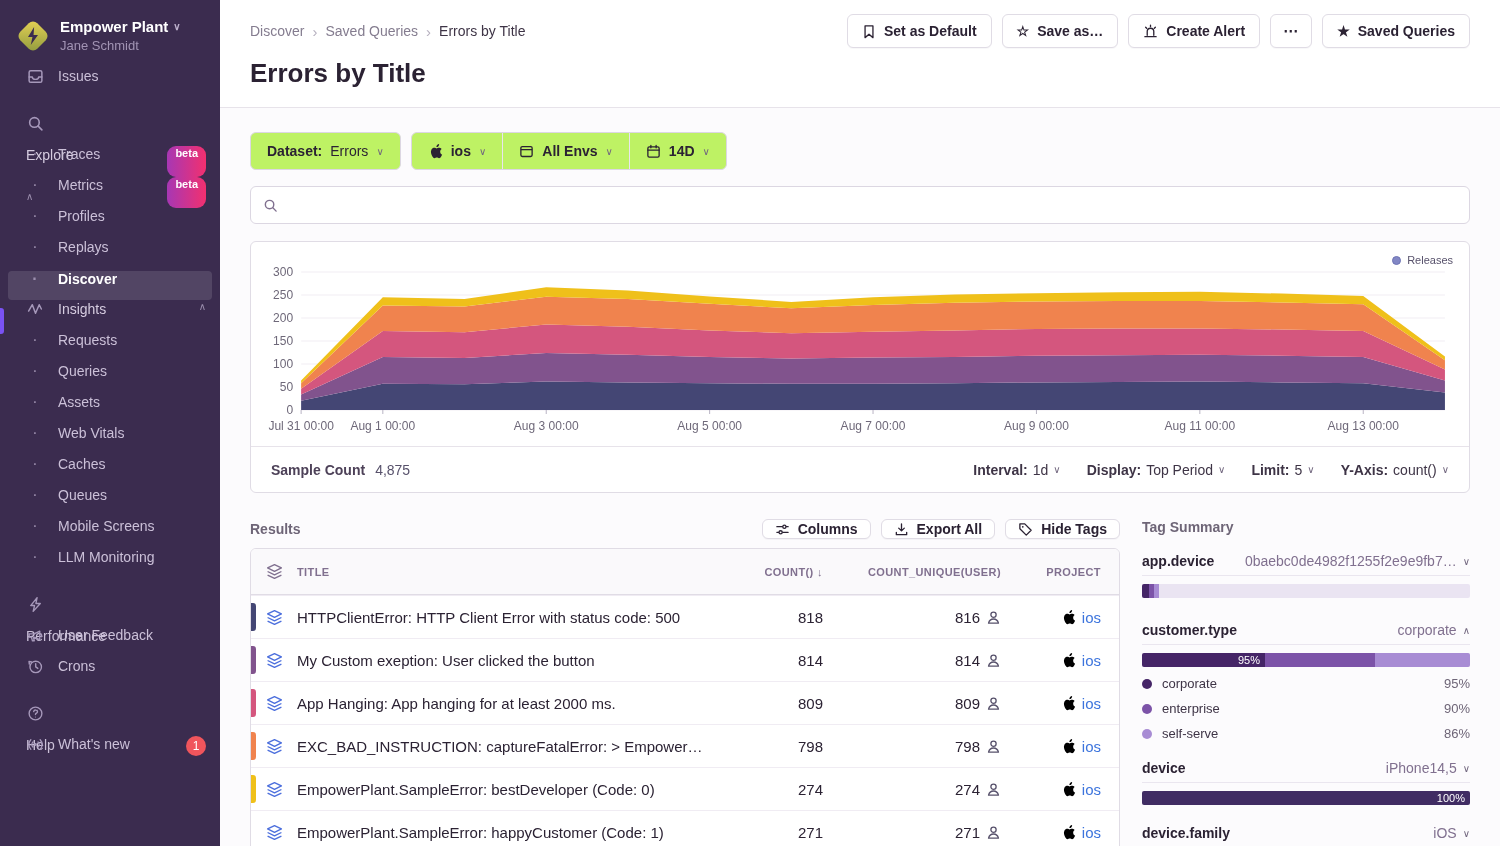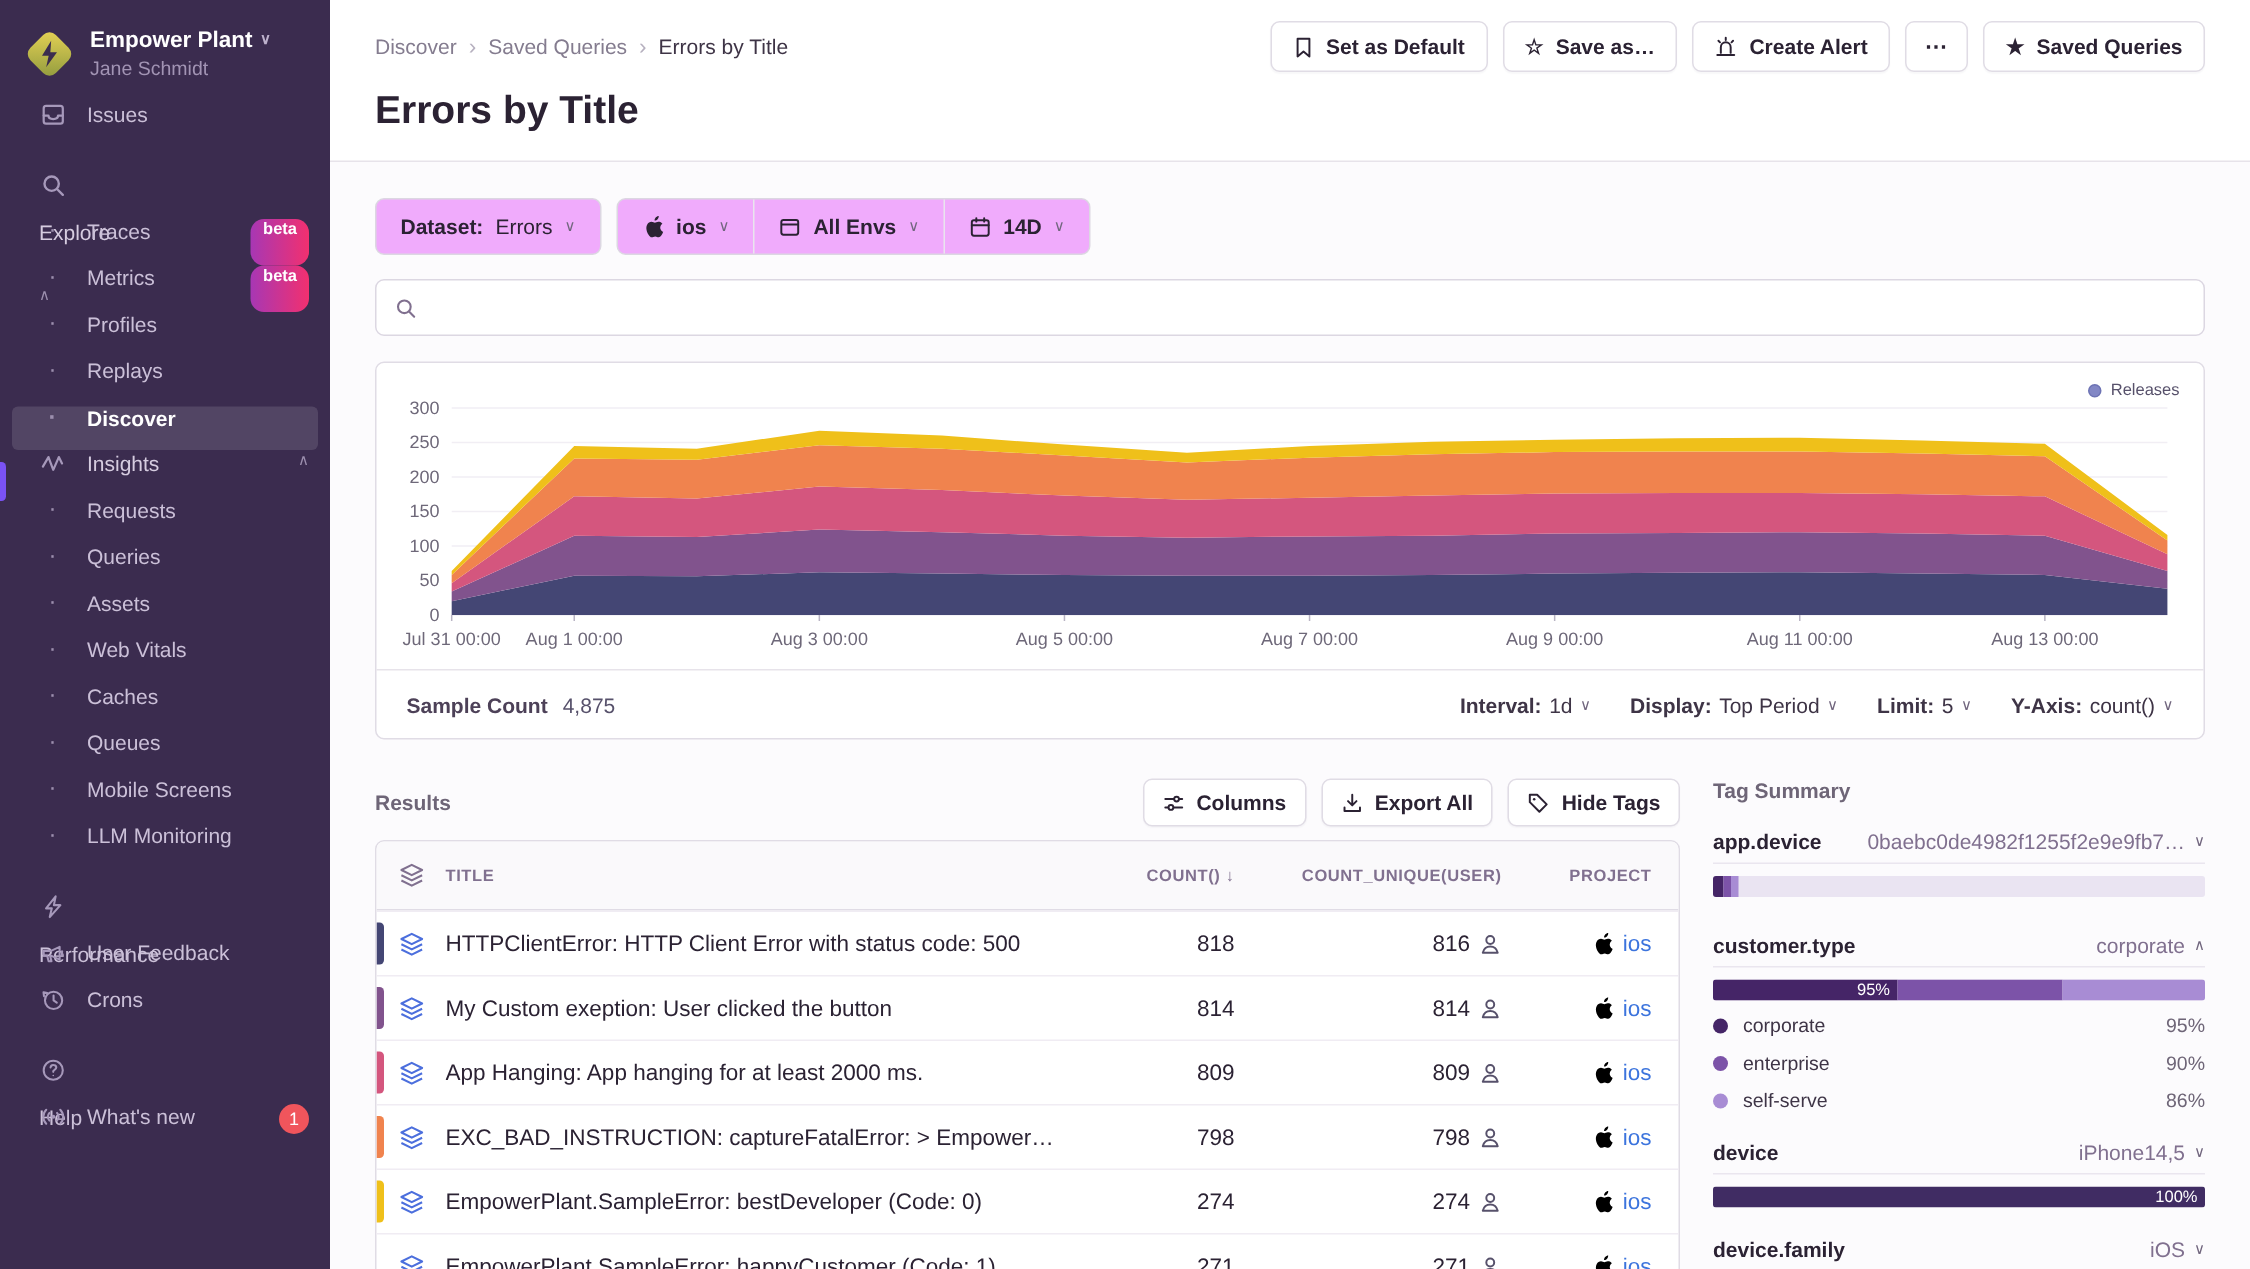--- a/index.html
+++ b/index.html
@@ -43,21 +43,21 @@
   .crumb-sep { color:#b6b0bf; font-size:15px; }
   .header-buttons { display:flex; gap:10px; align-items:center; }
   .btn { display:inline-flex; align-items:center; gap:8px; background:#fff; border:1px solid #e0dce5; border-radius:6px; height:34px; padding:0 14px; font-size:14px; font-weight:bold; color:#2b2233; cursor:pointer; font-family:inherit; box-shadow:0 1px 1px rgba(40,30,60,0.03); }
   .btn .bicon { display:flex; color:#2b2233; }
   .btn.icon-only { padding:0 12px; font-size:15px; letter-spacing:1px; }
   .page-title { font-size:26px; font-weight:bold; color:#2b2233; margin-top:10px; }
 
   .content { flex:1; padding:0 30px; overflow:hidden; }
 
   .filter-row { margin-top:24px; display:flex; gap:10px; }
-  .pill { display:flex; align-items:center; background:#f0abfc; border:1px solid #dcd7e2; border-radius:6px; height:38px; font-size:14px; }
+  .pill { display:flex; align-items:center; background:#bef264; border:1px solid #dcd7e2; border-radius:6px; height:38px; font-size:14px; }
   .pill .seg { display:flex; align-items:center; gap:8px; padding:0 16px; height:100%; cursor:pointer; }
   .pill .seg + .seg { border-left:1px solid #e9e5ee; }
   .pill .flabel { font-weight:bold; }
   .chev { font-size:10px; color:#71667e; }
   .seg-ico { display:flex; color:#2b2233; }
 
   .search-bar { margin-top:16px; height:38px; background:#fff; border:1px solid #dcd7e2; border-radius:6px; display:flex; align-items:center; padding:0 12px; gap:8px; }
   .search-bar svg { color:#80708f; }
   .search-bar input { border:none; outline:none; flex:1; font-family:"DejaVu Sans Mono", monospace; font-size:13px; color:#2b2233; background:transparent; }
   .search-bar input::placeholder { color:#857a93; }
@@ -73,21 +73,21 @@
   .chart-controls { margin-left:auto; display:flex; gap:26px; }
   .ctl { display:flex; align-items:center; gap:5px; cursor:pointer; }
   .ctl .clabel { font-weight:bold; color:#3e3446; }
   .ctl .cvalue { color:#3e3446; }
 
   .results-flex { margin-top:26px; display:flex; gap:22px; align-items:flex-start; }
   .results-left { width:870px; flex:0 0 870px; }
   .results-head { display:flex; align-items:center; }
   .results-title { font-size:14px; font-weight:bold; color:#6e6577; }
   .results-actions { margin-left:auto; display:flex; gap:10px; }
-  .btn.sm { height:32px; padding:0 12px; }
+  .btn.sm { height:20px; padding:0 12px; }
 
   .table-card { margin-top:9px; background:#fff; border:1px solid #e0dce5; border-radius:6px; overflow:hidden; }
   .thead, .trow { display:grid; grid-template-columns:46px 1fr 100px 178px 100px; align-items:center; padding-right:18px; }
   .thead { height:46px; background:#faf9fb; border-bottom:1px solid #e0dce5; color:#80708f; font-size:11px; font-weight:bold; letter-spacing:0.4px; }
   .thead .hicon { display:flex; justify-content:center; color:#80708f; }
   .th-right { text-align:right; }
   .trow { height:43px; border-top:1px solid #f0ecf3; position:relative; font-size:15px; }
   .trow:first-of-type { border-top:none; }
   .row-accent { position:absolute; left:0; top:7px; bottom:7px; width:5px; border-radius:0 3px 3px 0; }
   .icon-cell { display:flex; justify-content:center; color:#4c6fdd; cursor:pointer; }

